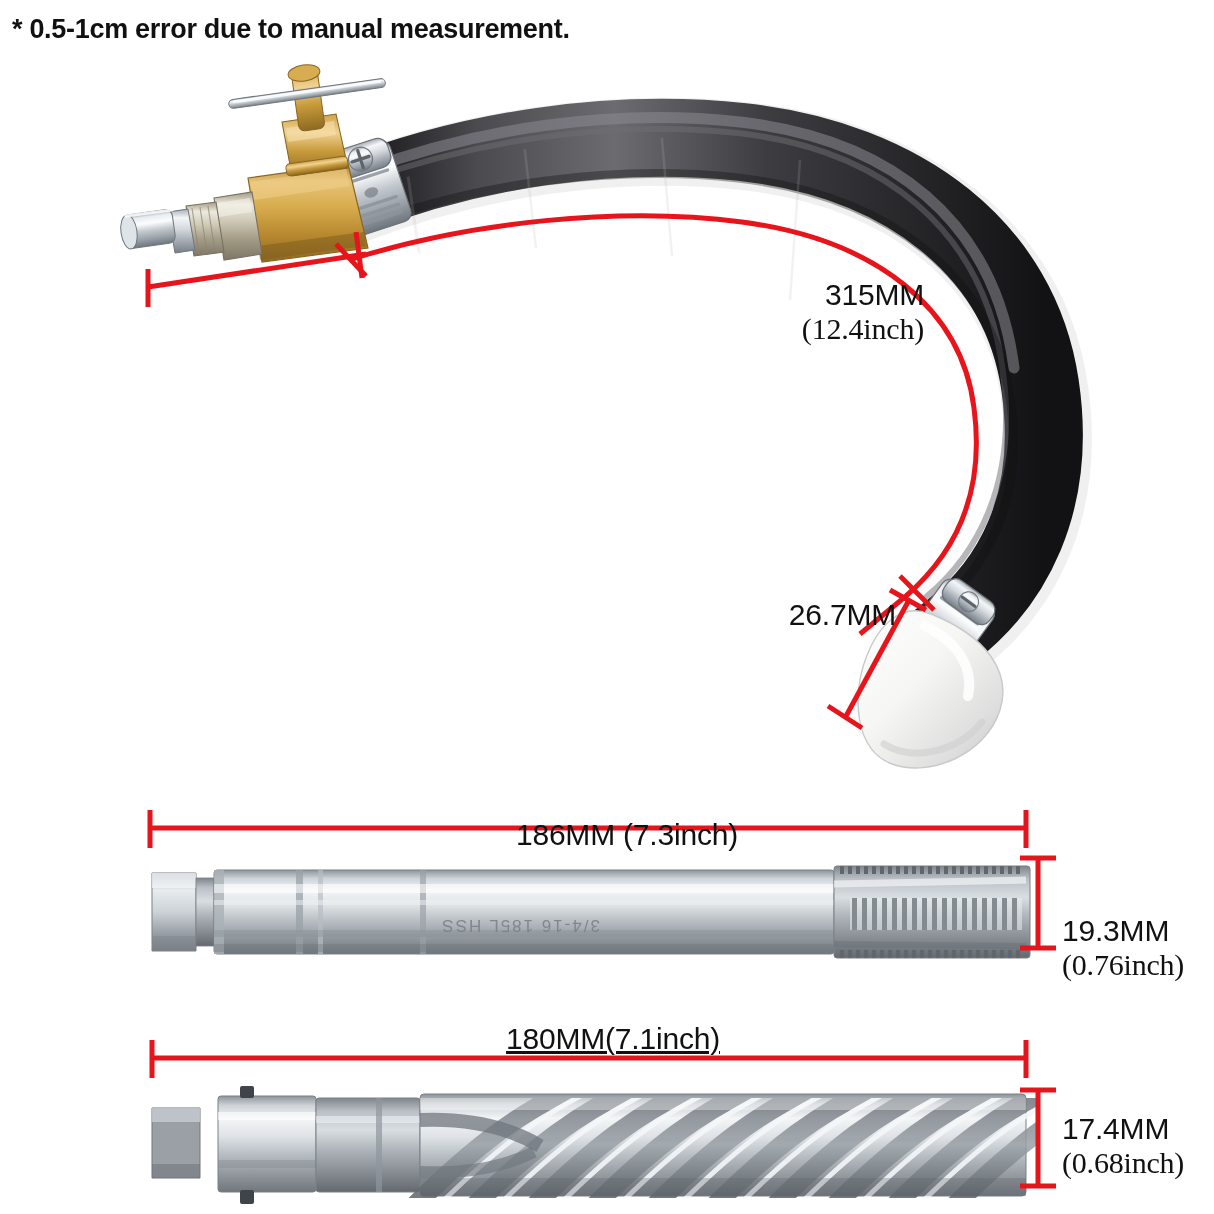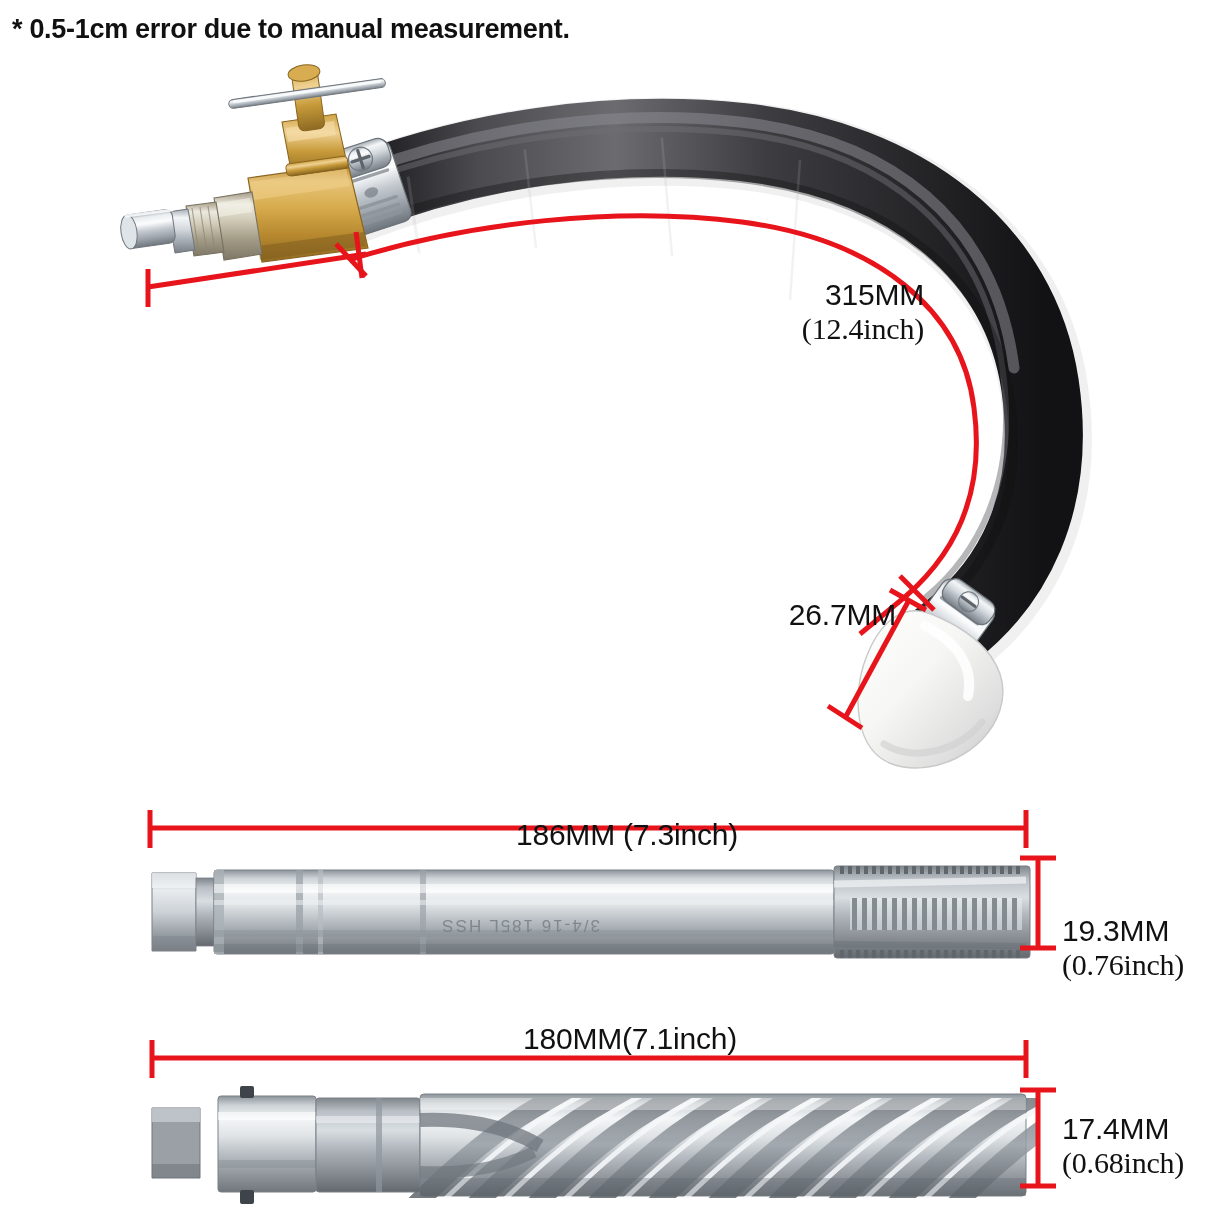--- a/index.html
+++ b/index.html
@@ -466,20 +466,20 @@
     <span>26.7MM</span>
   </div>
 
   <div class="lbl ctr" style="left:438px;top:818px;width:300px;">186MM (7.3inch)</div>
 
   <div class="lbl" style="left:1062px;top:866px;margin-top:48px;">
     <span>19.3MM</span>
     <span class="l2">(0.76inch)</span>
   </div>
 
-  <div class="lbl ctr" style="left:437px;top:1022px;width:300px;">180MM(7.1inch)</div>
+  <div class="lbl ctr" style="left:420px;top:1022px;width:300px;text-decoration:underline;">180MM(7.1inch)</div>
 
   <div class="lbl" style="left:1062px;top:1112px;">
     <span>17.4MM</span>
     <span class="l2">(0.68inch)</span>
   </div>
 
 </div>
 
 </body></html>

